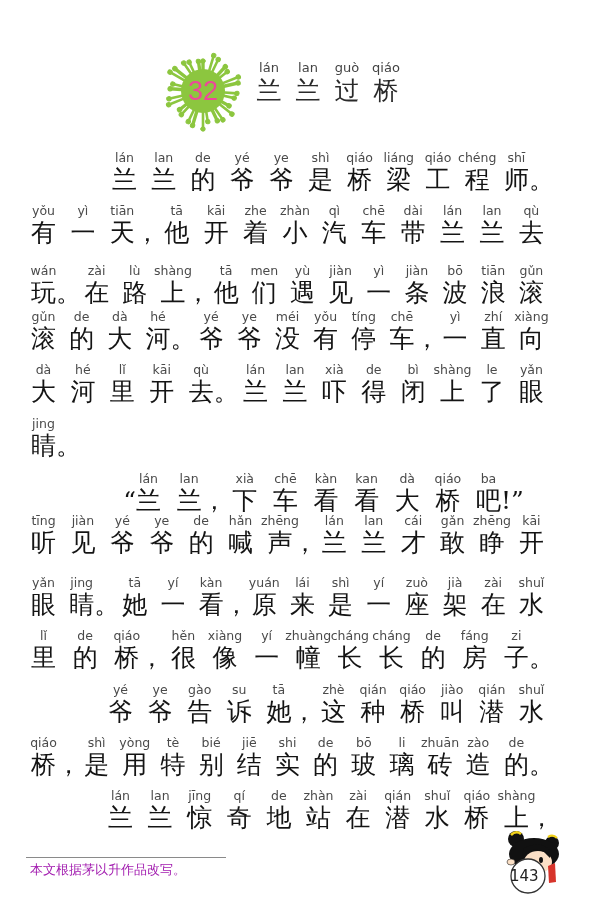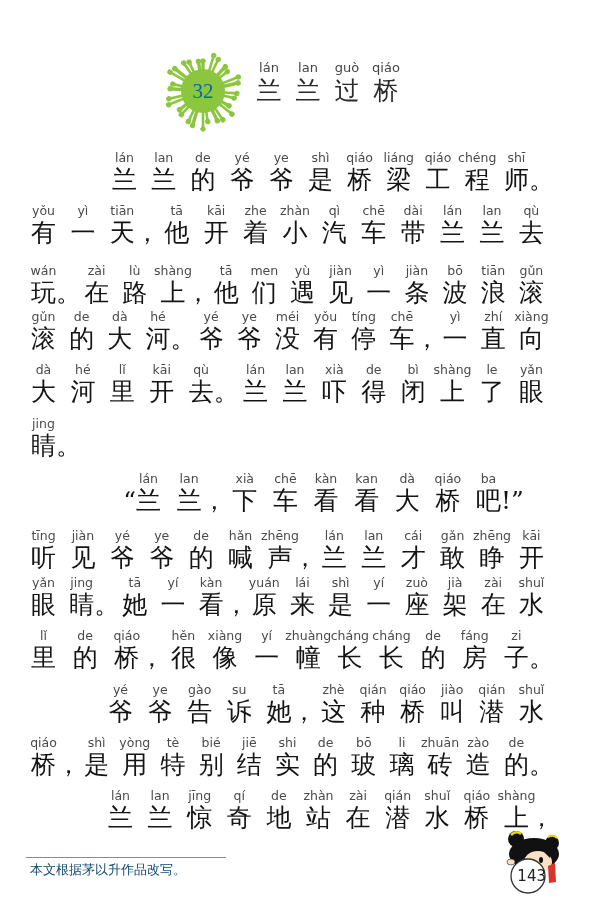--- a/index.html
+++ b/index.html
@@ -3,22 +3,22 @@
 <meta charset="utf-8">
 <style>
   html, body { margin:0; padding:0; background:#ffffff; }
   body { width:600px; height:900px; position:relative; overflow:hidden;
          font-family:"DejaVu Serif", serif; color:#1a1a1a; }
   .abs { position:absolute; }
 
   
   #badge { left:158px; top:46px; width:90px; height:90px; }
   #badge-num { position:absolute; left:0; top:0; width:90px; height:90px;
-               line-height:90px; text-align:center; font-family:Liberation Serif, serif;
-               font-size:21px; color:#0369a1; }
+               line-height:90px; text-align:center; font-family:Liberation Sans, sans-serif;
+               font-size:27px; color:#ec4899; }
 
   
   #title { left:256px; top:60px; display:flex; gap:13px; }
   .tcell { width:26px; display:flex; flex-direction:column; align-items:center; }
   .tpy { height:16px; line-height:16px; font-family:"DejaVu Sans", sans-serif;
          font-size:13px; color:#444; white-space:nowrap; }
   .thz { height:30px; line-height:30px; font-family:"DejaVu Sans", sans-serif;
          font-size:25px; color:#2a2a2a; }
 
   
@@ -29,26 +29,26 @@
   .unit { width:25px; display:flex; flex-direction:column; align-items:center; }
   .py { height:15px; line-height:15px; font-family:"DejaVu Sans", sans-serif;
         font-size:12.5px; color:#4a4a4a; white-space:nowrap; }
   .hz { height:30px; line-height:30px; font-size:25px; color:#141414; white-space:nowrap; }
   .pn { width:15px; height:30px; line-height:30px; font-size:25px; color:#141414;
         white-space:nowrap; overflow:visible; }
   .pn.pre { width:16px; text-align:right; }
 
   
   #foot-rule { left:26px; top:857px; width:200px; height:1px; background:#8a8a8a; }
-  #foot-text { left:30px; top:861px; font-size:13px; line-height:18px; color:#0c4a6e; }
+  #foot-text { left:30px; top:861px; font-size:13px; line-height:18px; color:#a21caf; }
 
   
   #mascot { left:492px; top:828px; width:72px; height:70px; }
   #page-num { position:absolute; left:18px; top:36px; width:36px; height:24px;
-              line-height:24px; text-align:right; font-family:"DejaVu Sans", sans-serif;
+              line-height:24px; text-align:left; font-family:"DejaVu Sans", sans-serif;
               font-size:15px; color:#222; }
 </style>
 </head>
 <body>
 
 <div id="badge" class="abs">
   <svg width="90" height="90" viewBox="-45 -45 90 90">
     <g id="spikes" stroke="#8cc63f" stroke-linecap="round" fill="#8cc63f">
         <line x1="0" y1="-18" x2="0" y2="-30" stroke-width="3.4" transform="rotate(0)"></line>
         <circle cx="0" cy="-30" r="2.2" transform="rotate(0)"></circle>
@@ -588,21 +588,21 @@
         </div>
       </div>
       <div class="cell">
         <div class="unit">
           <div class="py">ba</div>
           <div class="hz">吧</div>
         </div>
         <span class="pn">!”</span>
       </div>
     </div>
-  <div class="line j" style="top:528px;left:31px;width:513px">
+  <div class="line j" style="top:513px;left:31px;width:513px">
       <div class="cell">
         <div class="unit">
           <div class="py">tīng</div>
           <div class="hz">听</div>
         </div>
       </div>
       <div class="cell">
         <div class="unit">
           <div class="py">jiàn</div>
           <div class="hz">见</div>

